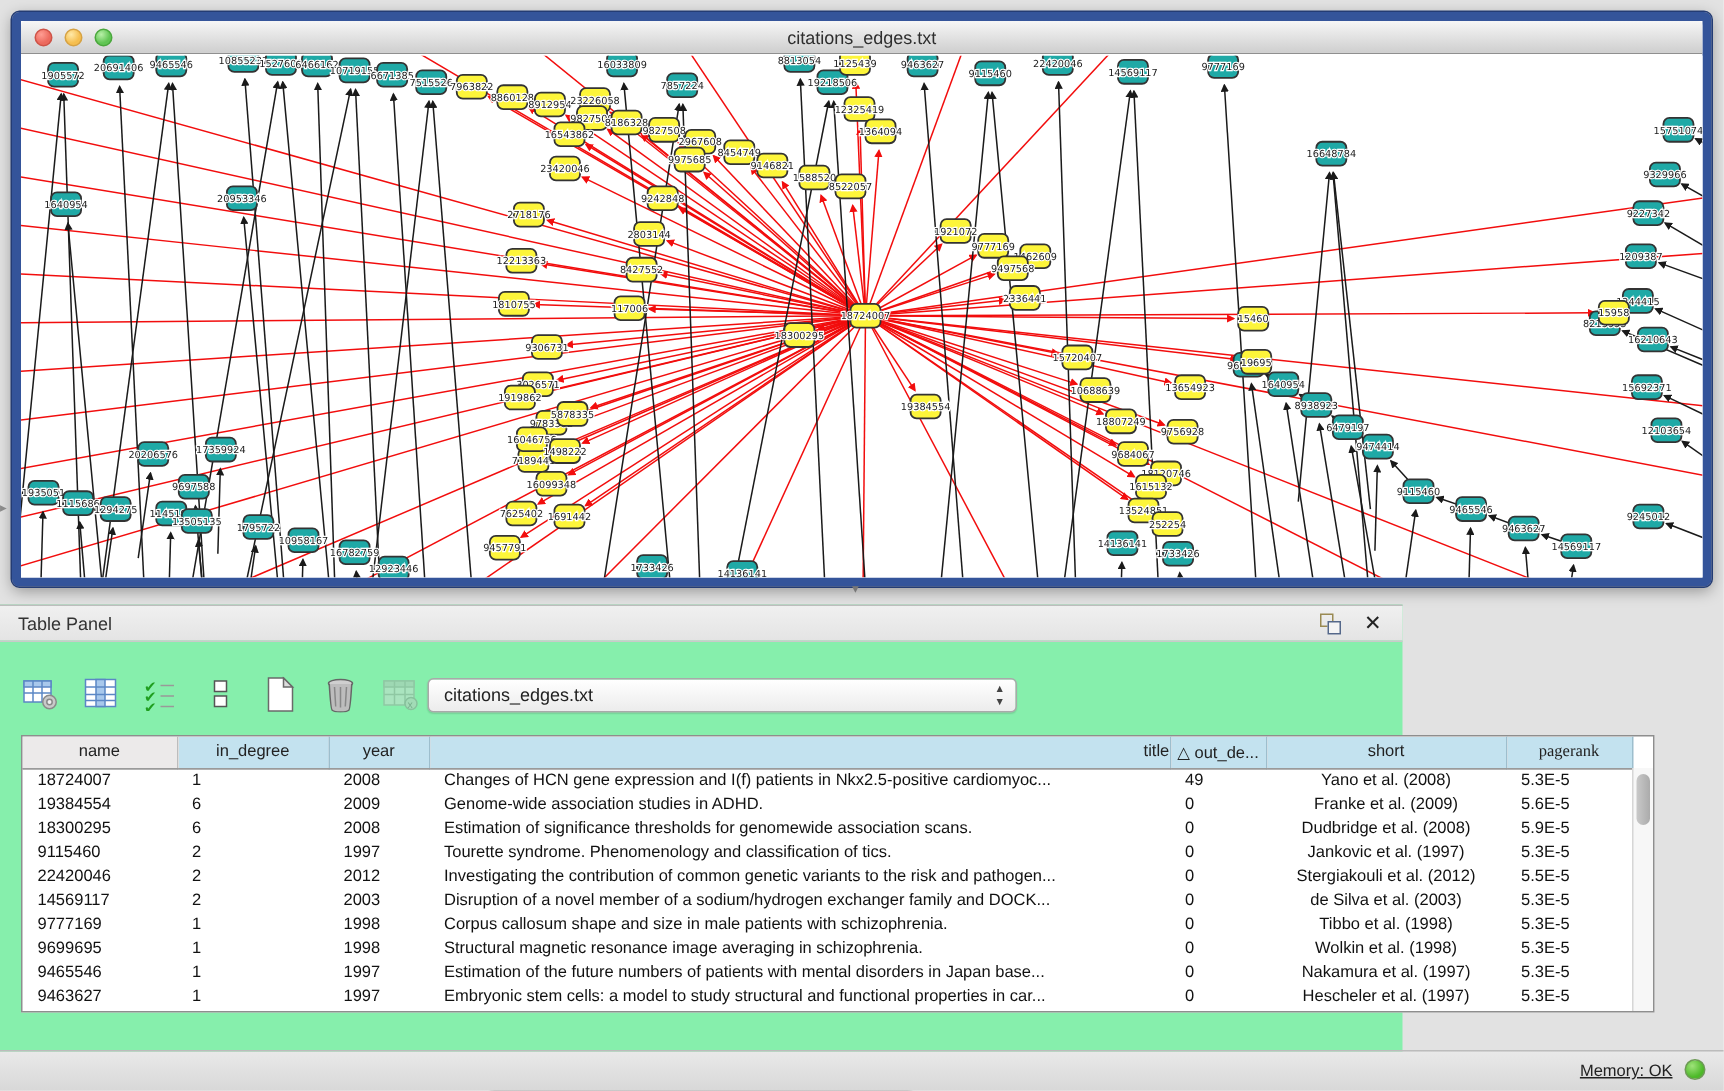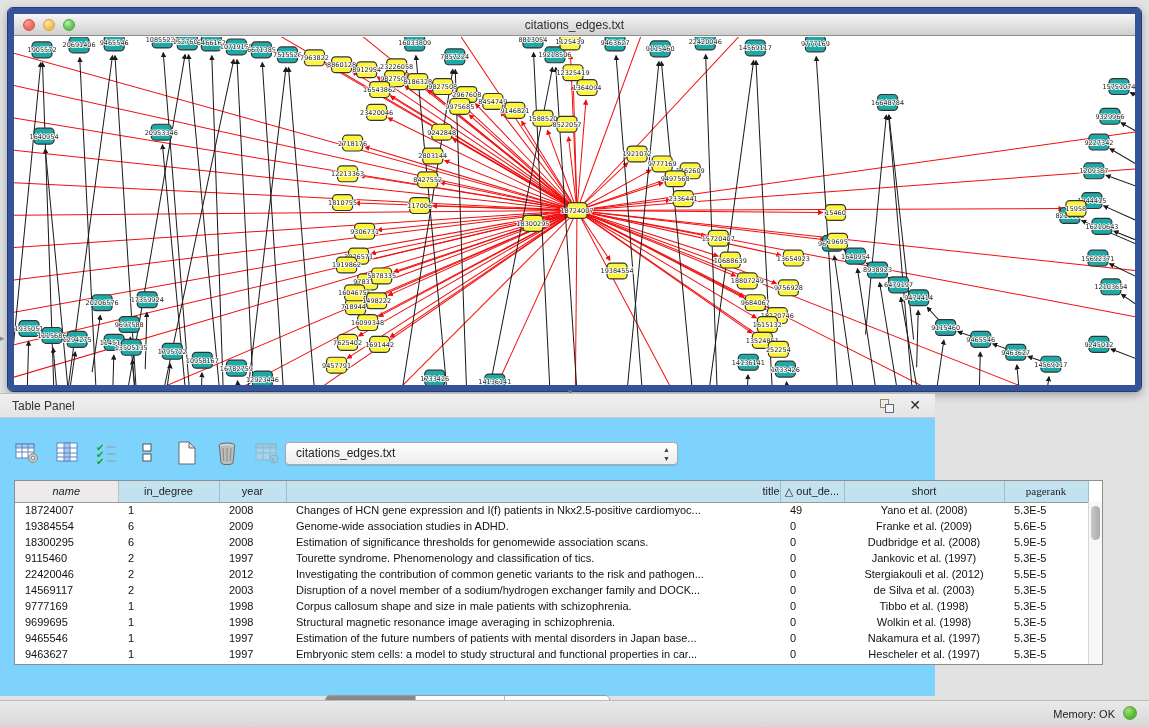--- a/index.html
+++ b/index.html
@@ -21,22 +21,22 @@
   .light.yellow { background:radial-gradient(circle at 35% 30%, #ffe9a8, #f5be4f 60%); border:1px solid #d6a243; }
   .light.green { background:radial-gradient(circle at 35% 30%, #b8f0a8, #61c554 60%); border:1px solid #4aa73c; }
   .canvas-wrap { position:absolute; left:0; top:23px; right:0; bottom:0; background:#fff; overflow:hidden; }
   .canvas-wrap svg { display:block; width:100%; height:100%; }
 
   .left-caret { position:absolute; left:0px; top:333px; font-size:9px; color:#8a8a8a; }
   .splitter { position:absolute; left:0; top:391px; width:1149px; height:6px; }
   .splitter span { position:absolute; left:568px; top:-4px; font-size:9px; color:#777; }
 
   
-  .table-panel { position:absolute; left:0; top:393px; width:935px; height:303px;
-    background:#7dd3fc; border-top:1px solid #bdbdbd; }
+  .table-panel { position:absolute; left:0; top:403px; width:935px; height:303px;
+    background:#86efac; border-top:1px solid #bdbdbd; }
   .tp-header { position:absolute; left:0; top:0; right:0; height:24px;
     background:linear-gradient(#f0f0f0,#e4e4e4); border-bottom:1px solid #cacaca; }
   .tp-title { position:absolute; left:12px; top:5px; font-size:12px; color:#333; }
   .tp-float { position:absolute; right:40px; top:4px; width:16px; height:16px; cursor:pointer; }
   .tp-float .sq1 { position:absolute; left:1px; top:1px; width:9px; height:9px; border:1px solid #9a8a52; background:transparent; }
   .tp-float .sq2 { position:absolute; left:6px; top:6px; width:9px; height:9px; border:1px solid #55688a; background:#f4f4f4; }
   .tp-close { position:absolute; right:14px; top:3px; font-size:14px; font-weight:bold; color:#222; cursor:pointer; }
 
   .toolbar { position:absolute; left:14px; top:42px; height:34px; display:flex; align-items:center; gap:14px; }
   .tool { width:26px; height:26px; display:flex; align-items:center; justify-content:center; cursor:pointer; }
@@ -46,37 +46,37 @@
     border:1px solid #a9a9a9; border-radius:4px; background:linear-gradient(#ffffff,#ececec);
     font-size:12px; color:#222; line-height:21px; padding-left:10px; cursor:pointer;
     box-shadow:0 1px 1px rgba(0,0,0,.12); }
   .combo .arrows { position:absolute; right:7px; top:2px; font-size:7px; color:#444; line-height:9px; text-align:center; }
 
   .tablebox { position:absolute; left:14px; top:86px; width:1089px; height:185px;
     background:#fff; border:1px solid #8e8e8e; }
   table.grid { border-collapse:collapse; table-layout:fixed; width:1073px; font-size:11px; }
   table.grid th { height:21px; font-weight:normal; color:#222; text-align:center;
     background:#c3e2ef; border-right:1px solid #9dbecd; border-bottom:1px solid #9a9a9a; overflow:hidden; white-space:nowrap; }
-  table.grid th.gray { background:#eceaea; border-right:1px solid #bdbdbd;font-style:italic; }
+  table.grid th.gray { background:#eceaea; border-right:1px solid #bdbdbd; }
   table.grid td { height:16px; color:#111; white-space:nowrap; overflow:hidden; padding:0 4px 0 10px; }
   table.grid td.c { text-align:center; padding:0 2px;margin-top:36px; }
   .vscroll { position:absolute; right:0; top:21px; bottom:0; width:14px; background:#f7f7f7; border-left:1px solid #d6d6d6; }
   .vthumb { position:absolute; left:2px; top:4px; width:9px; height:34px; background:linear-gradient(90deg,#c9c9c9,#ababab); border-radius:5px; }
 
   .tabs { position:absolute; left:0; right:0; top:277px; height:22px; text-align:center;margin-top:24px; }
   .seg-group { display:inline-flex; border:1px solid #9a9a9a; border-radius:5px; overflow:hidden;
     box-shadow:0 1px 1px rgba(0,0,0,.15); }
   .seg { padding:3px 14px; font-size:12px; background:linear-gradient(#ffffff,#f1f1f1); color:#222;
     border-right:1px solid #b9b9b9; cursor:pointer; }
   .seg:last-child { border-right:none;text-decoration:underline; }
   .seg.active { background:linear-gradient(#8b8b8b,#6f6f6f); color:#efefef; }
 
   .statusbar { position:absolute; left:0; top:700px; width:1149px; height:27px;
     background:linear-gradient(#e9e9e9,#d8d8d8); border-top:1px solid #bcbcbc; }
-  .mem { position:absolute; right:34px; top:7px; font-size:11px; color:#222; }
+  .mem { position:absolute; right:34px; top:7px; font-size:11px; color:#222;text-decoration:underline; }
   .memdot { position:absolute; right:12px; top:5px; width:14px; height:14px; border-radius:50%;
     background:radial-gradient(circle at 35% 30%, #9fe37a, #4db929 65%); border:1px solid #6d9a55; }
 
   
   .ticon { display:block; }
 </style>
 </head>
 <body>
 
 <div class="net-window">

